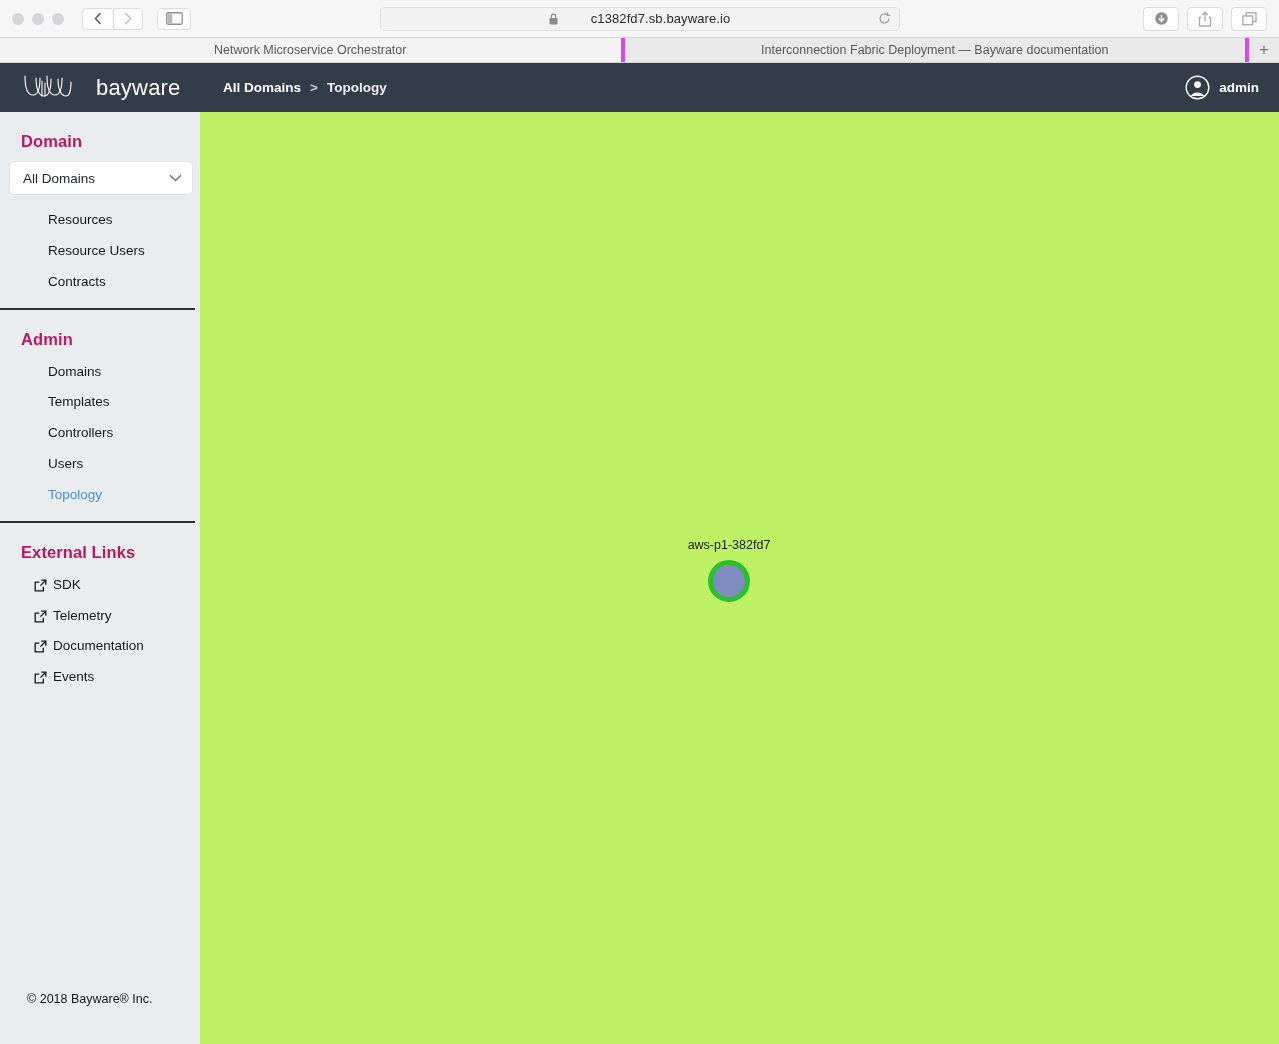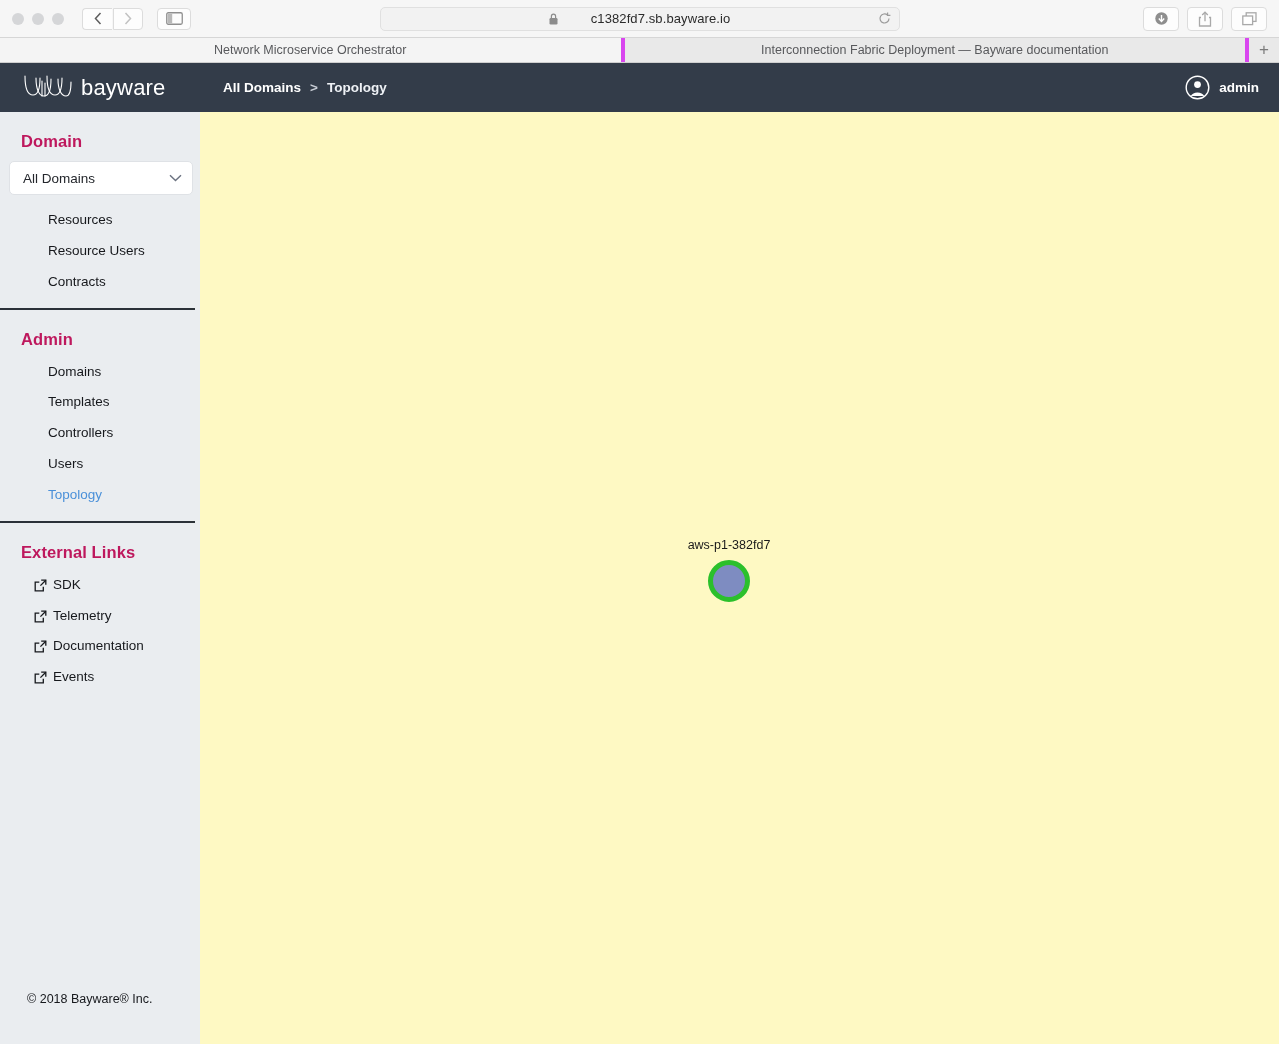--- a/index.html
+++ b/index.html
@@ -148,21 +148,21 @@
     background: #333c49;
     display: flex;
     align-items: center;
     padding: 0 20px 0 22px;
     flex: 0 0 49px;
   }
 
   .logo-wrap {
     display: flex;
     align-items: center;
-    gap: 7px;
+    gap: 22px;
     width: 185px;
   }
   .logo-mark { display: block; }
   .logo-text {
     color: #ffffff;
     font-size: 22px;
     font-weight: 300;
     letter-spacing: 0.2px;
   }
 
@@ -250,21 +250,21 @@
 
   .sidebar-footer {
     margin-top: auto;
     font-size: 12.5px;
     color: #16181c;
     padding: 0 0 38px 27px;
   }
 
   .canvas {
     flex: 1 1 auto;
-    background: #fef9c3;
+    background: #bef264;
     position: relative;
     overflow: hidden;
     padding-left: 32px;
   }
 
   .topo-node {
     position: absolute;
     display: flex;
     flex-direction: column;
     align-items: center;

